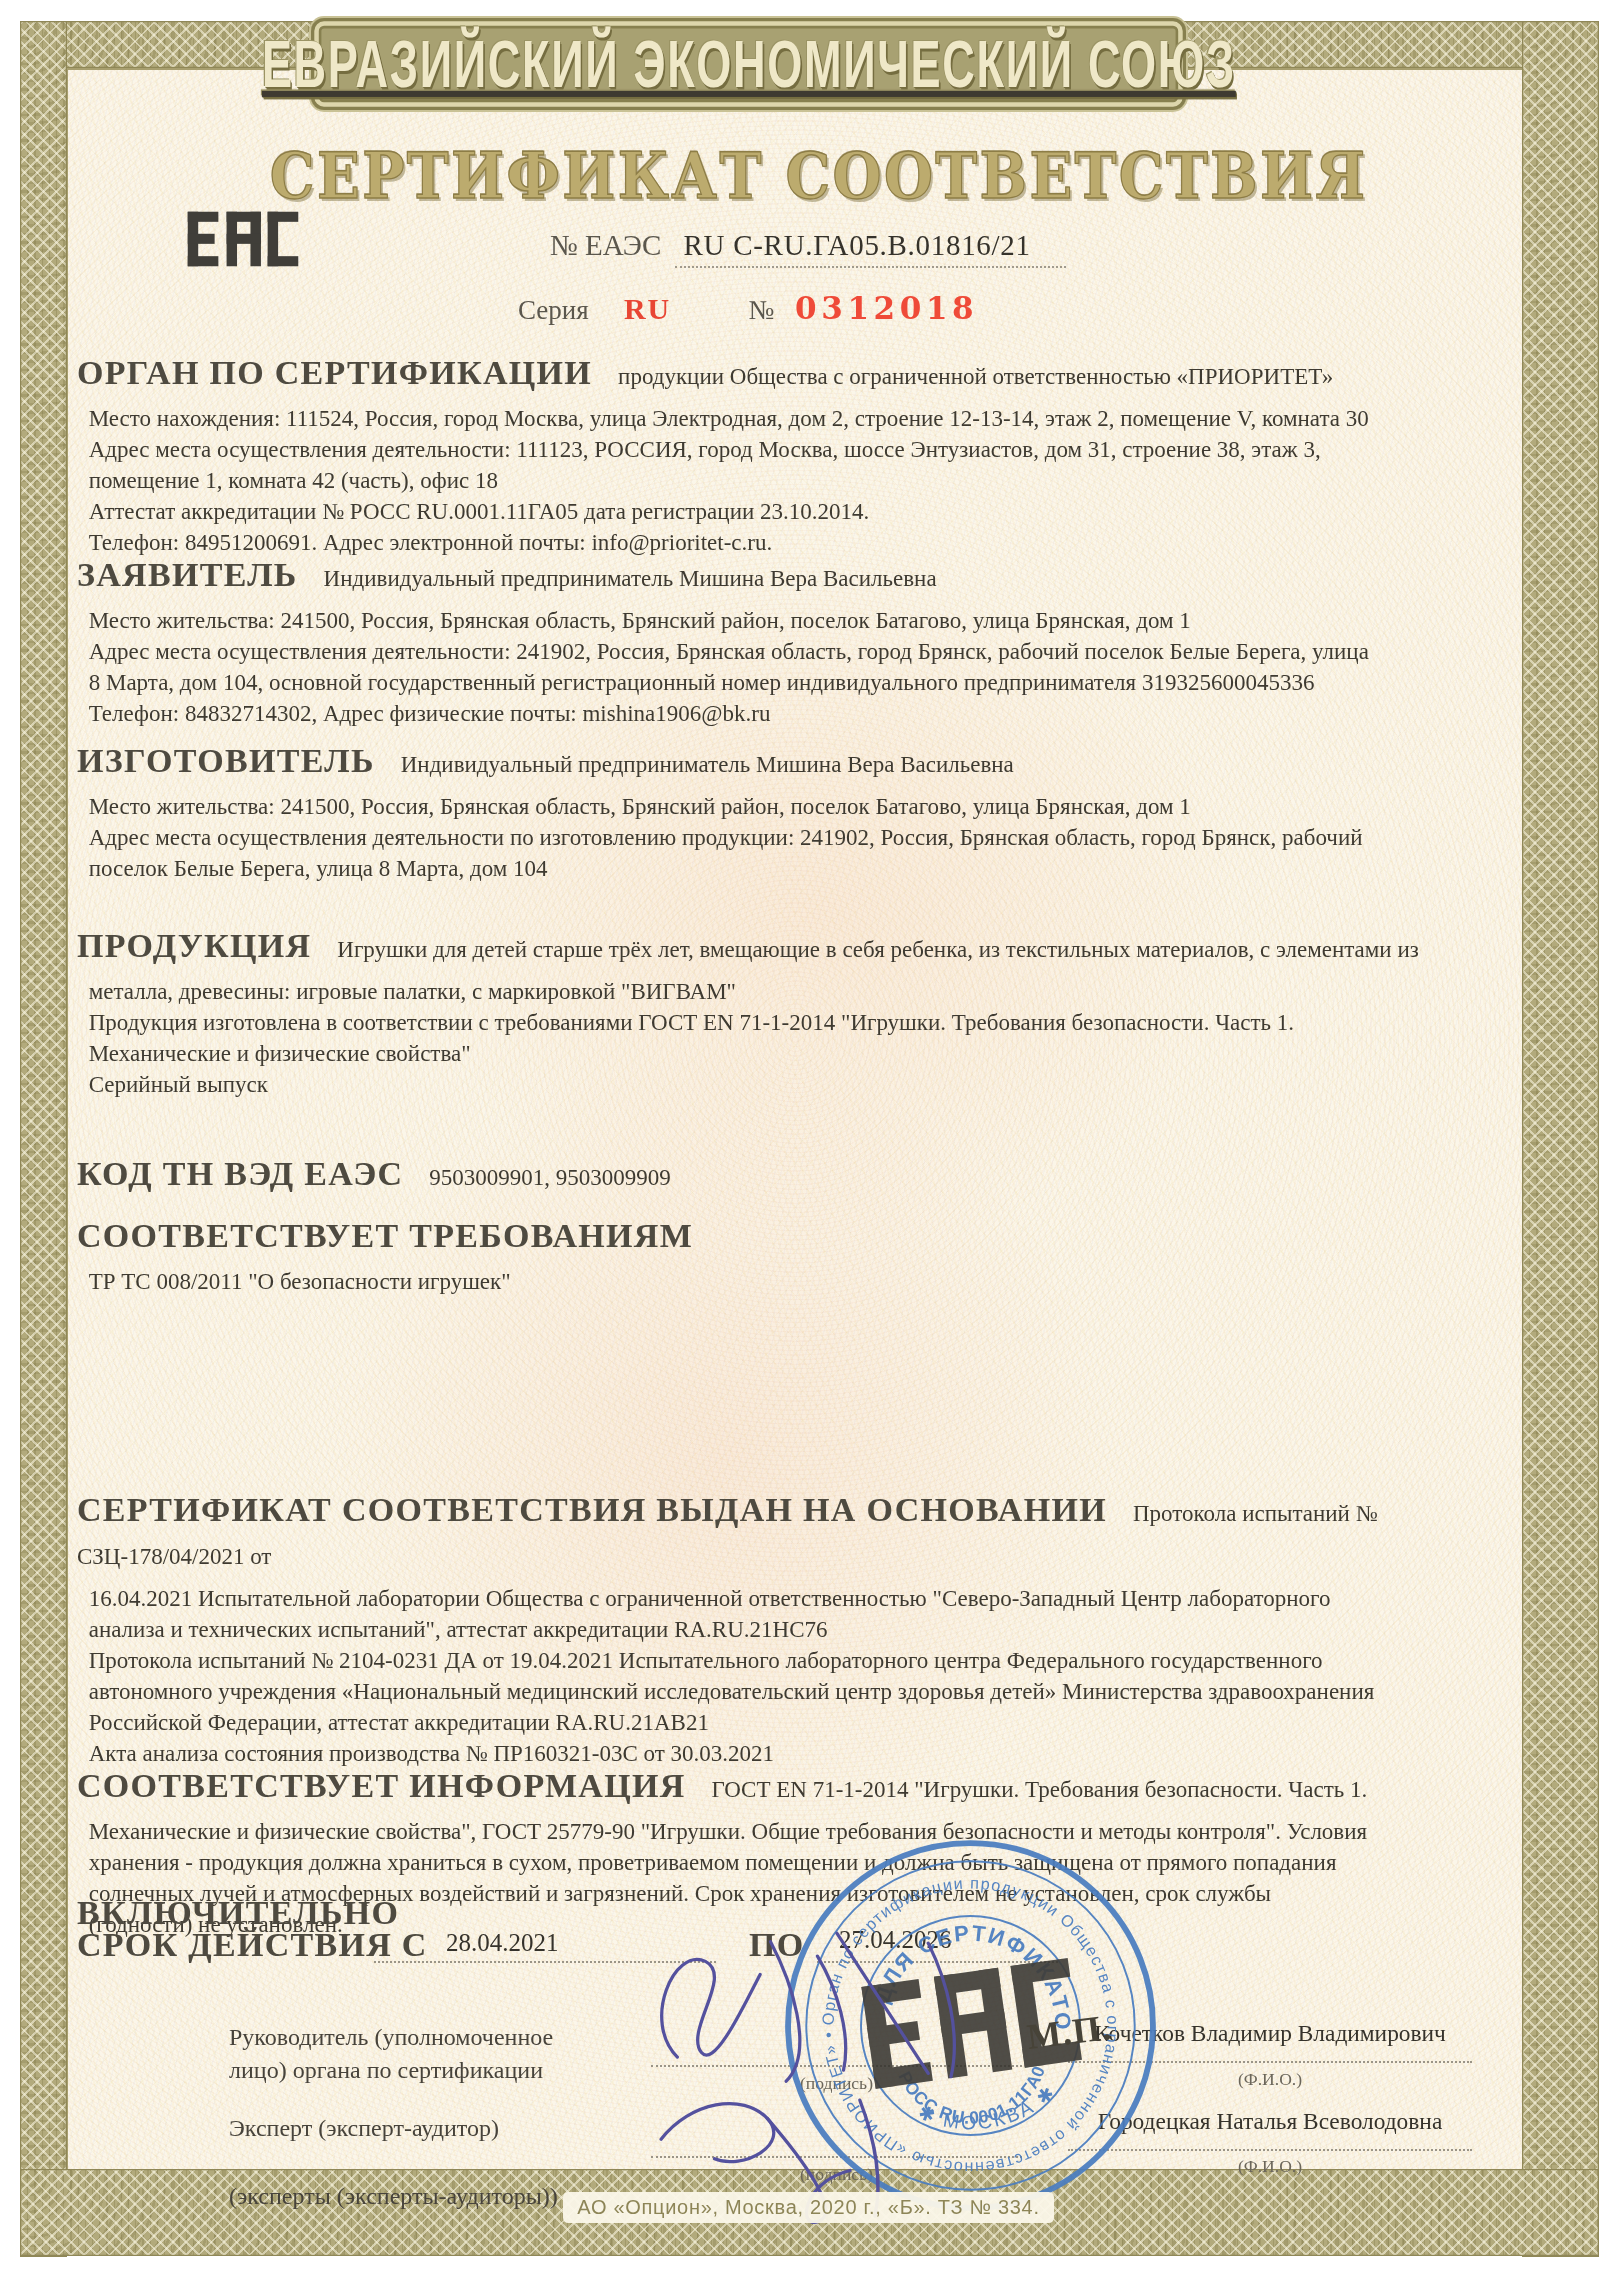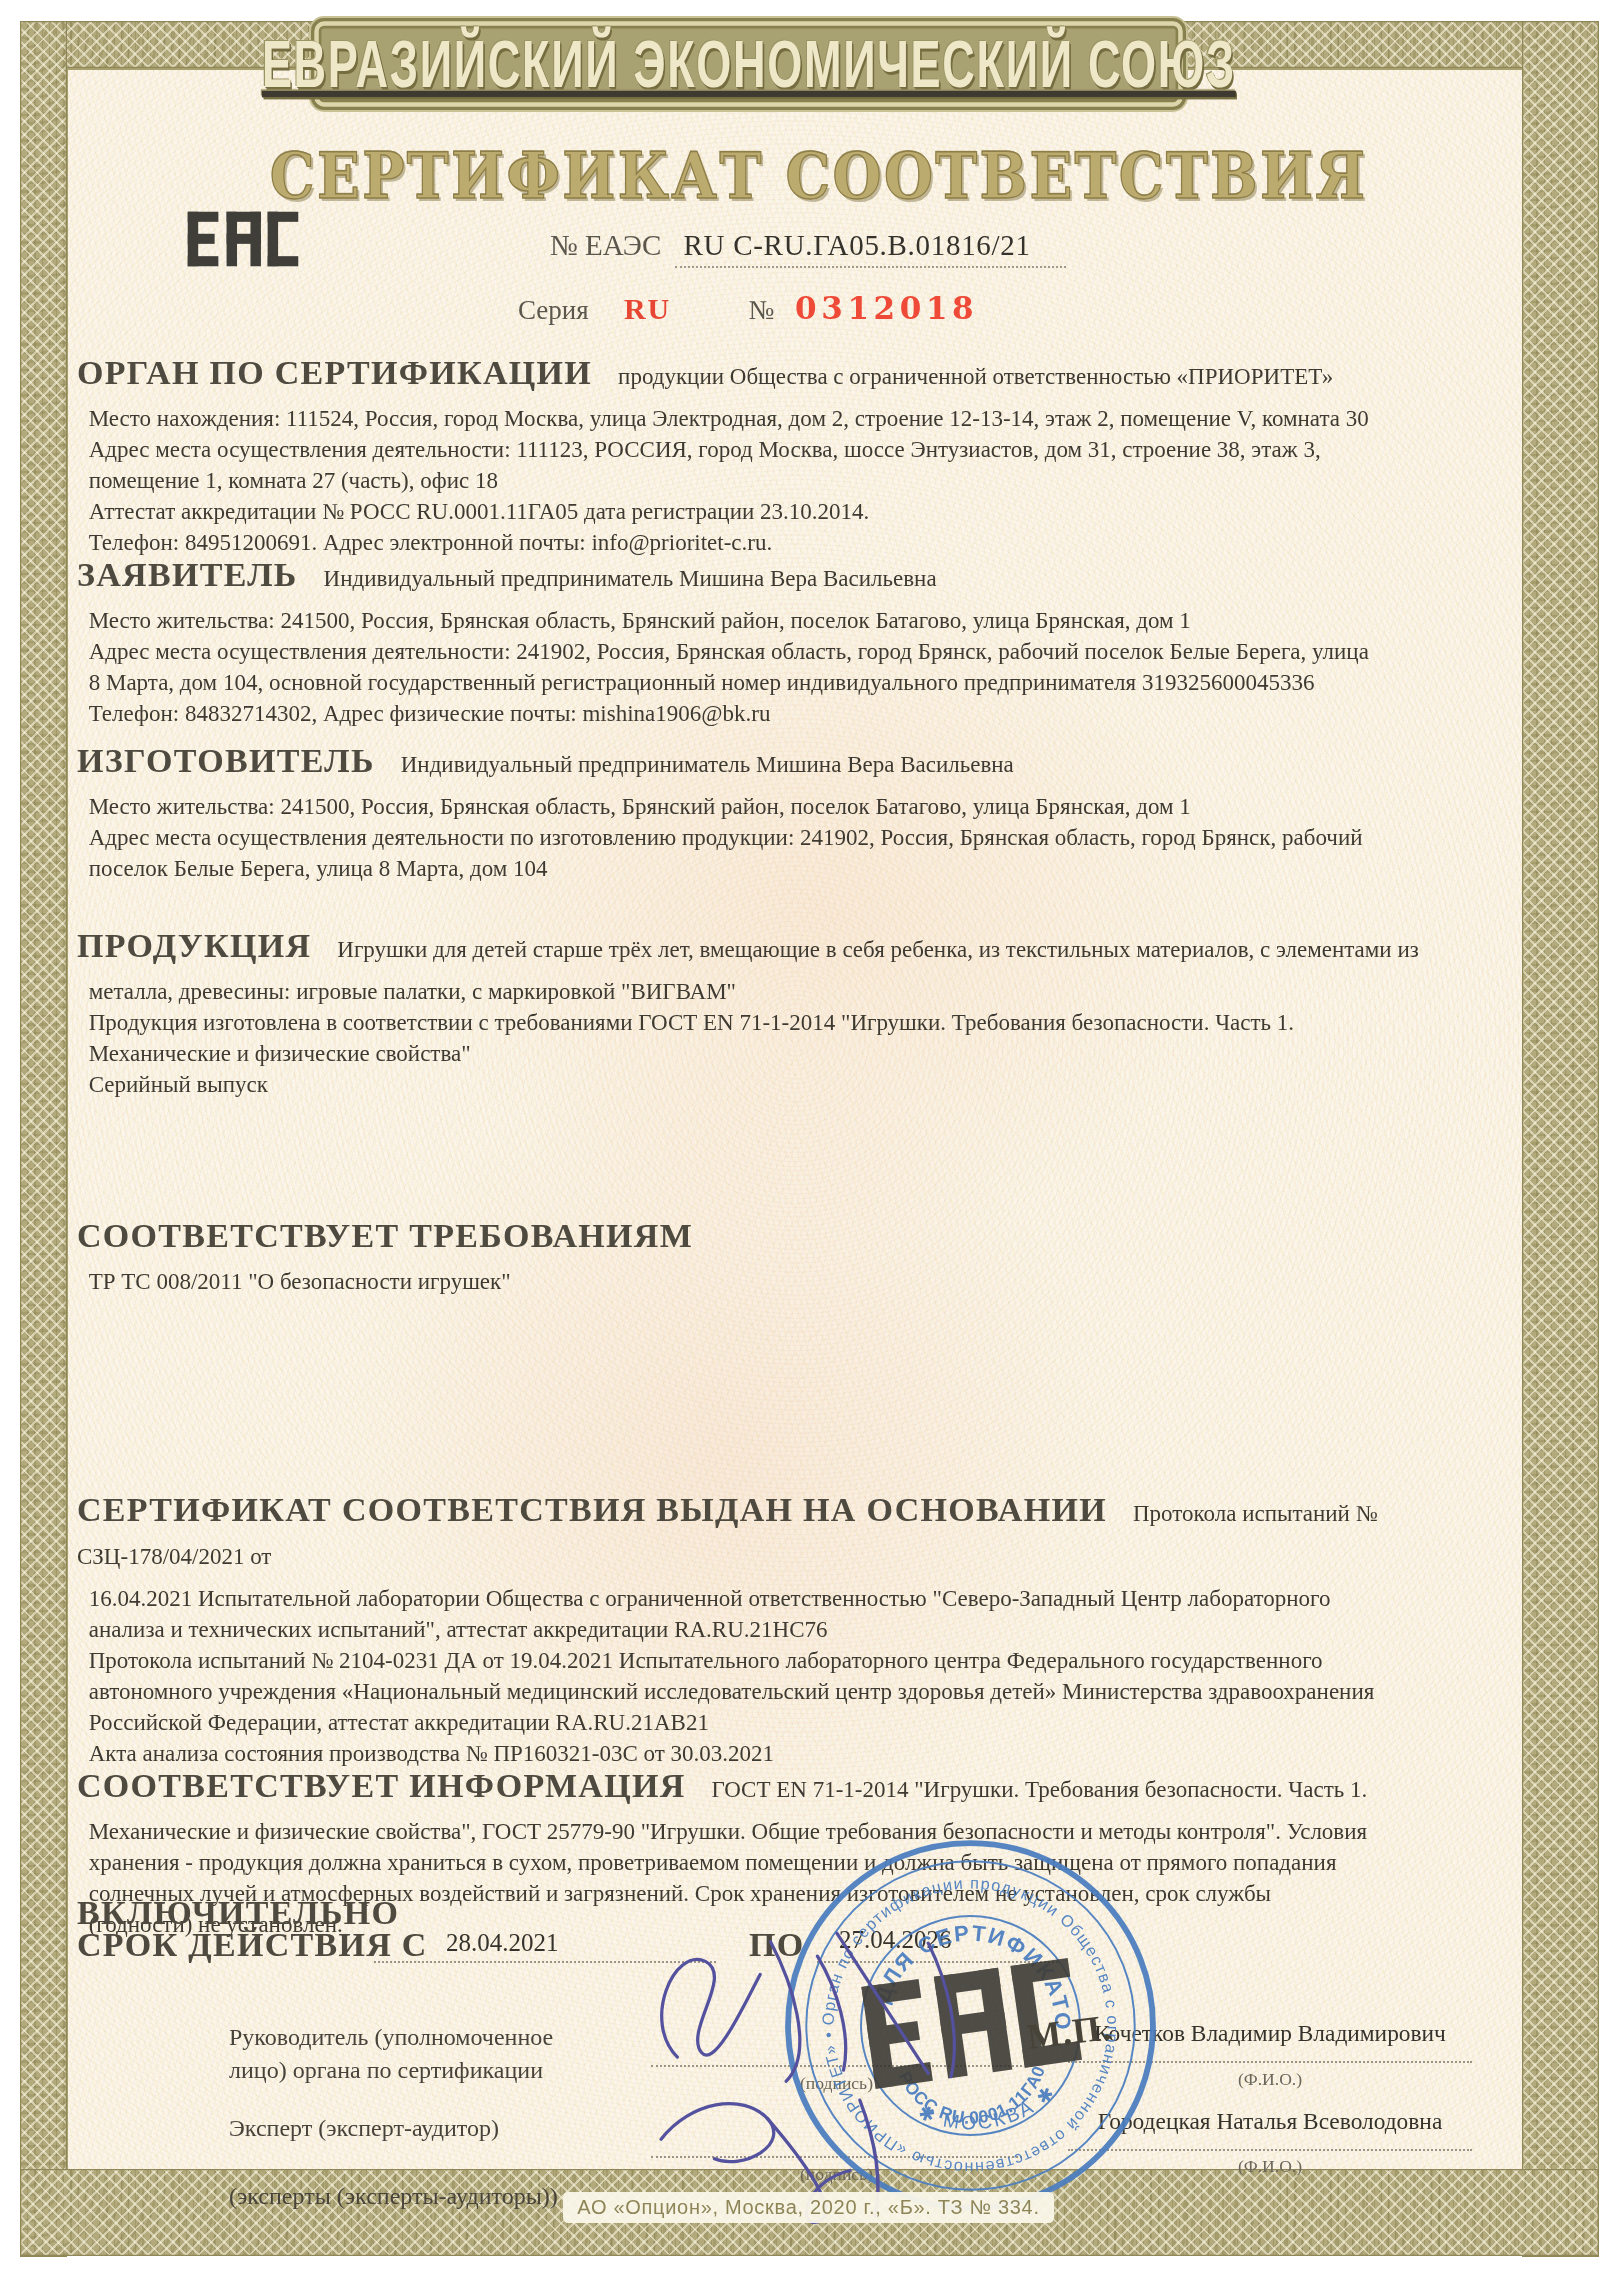--- a/index.html
+++ b/index.html
@@ -170,21 +170,21 @@
     <span class="series-num">0312018</span>
   </div>
 
   <div class="sec" style="top:353px;">
     <div class="hline">
       <span class="sec-h">ОРГАН ПО СЕРТИФИКАЦИИ</span>
       <span class="intro gap">продукции Общества с ограниченной ответственностью «ПРИОРИТЕТ»</span>
     </div>
     <div class="bline">Место нахождения: 111524, Россия, город Москва, улица Электродная, дом 2, строение 12-13-14, этаж 2, помещение V, комната 30</div>
     <div class="bline">Адрес места осуществления деятельности: 111123, РОССИЯ, город Москва, шоссе Энтузиастов, дом 31, строение 38, этаж 3,</div>
-    <div class="bline">помещение 1, комната 27 (часть), офис 18</div>
+    <div class="bline">помещение 1, комната 42 (часть), офис 18</div>
     <div class="bline">Аттестат аккредитации № РОСС RU.0001.11ГА05 дата регистрации 23.10.2014.</div>
     <div class="bline">Телефон: 84951200691. Адрес электронной почты: info@prioritet-c.ru.</div>
   </div>
 
   <div class="sec" style="top:555px;">
     <div class="hline">
       <span class="sec-h">ЗАЯВИТЕЛЬ</span>
       <span class="intro gap">Индивидуальный предприниматель Мишина Вера Васильевна</span>
     </div>
     <div class="bline">Место жительства: 241500, Россия, Брянская область, Брянский район, поселок Батагово, улица Брянская, дом 1</div>
@@ -207,20 +207,26 @@
     <div class="hline">
       <span class="sec-h">ПРОДУКЦИЯ</span>
       <span class="intro gap">Игрушки для детей старше трёх лет, вмещающие в себя ребенка, из текстильных материалов, с элементами из</span>
     </div>
     <div class="bline">металла, древесины: игровые палатки, с маркировкой "ВИГВАМ"</div>
     <div class="bline">Продукция изготовлена в соответствии с требованиями ГОСТ EN 71-1-2014 "Игрушки. Требования безопасности. Часть 1.</div>
     <div class="bline">Механические и физические свойства"</div>
     <div class="bline">Серийный выпуск</div>
   </div>
 
+  <div class="sec" style="top:1154px;">
+    <div class="hline">
+      <span class="sec-h">КОД ТН ВЭД ЕАЭС</span>
+      <span class="intro gap">9503009901, 9503009909</span>
+    </div>
+  </div>
 
   <div class="sec" style="top:1216px;">
     <div class="hline">
       <span class="sec-h">СООТВЕТСТВУЕТ ТРЕБОВАНИЯМ</span>
     </div>
     <div class="bline">ТР ТС 008/2011 "О безопасности игрушек"</div>
   </div>
 
   <div class="sec" style="top:1490px;">
     <div class="hline">

